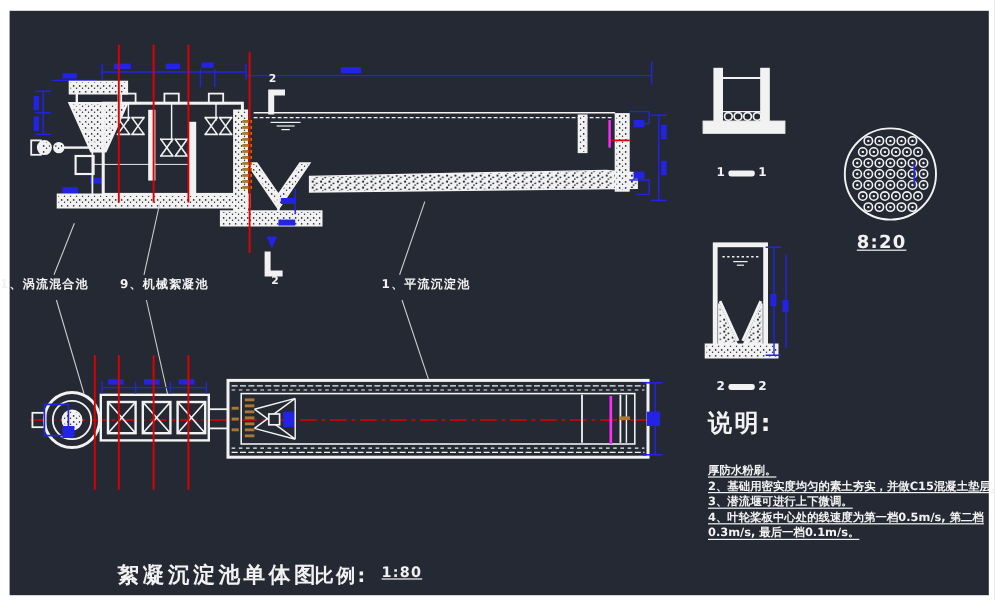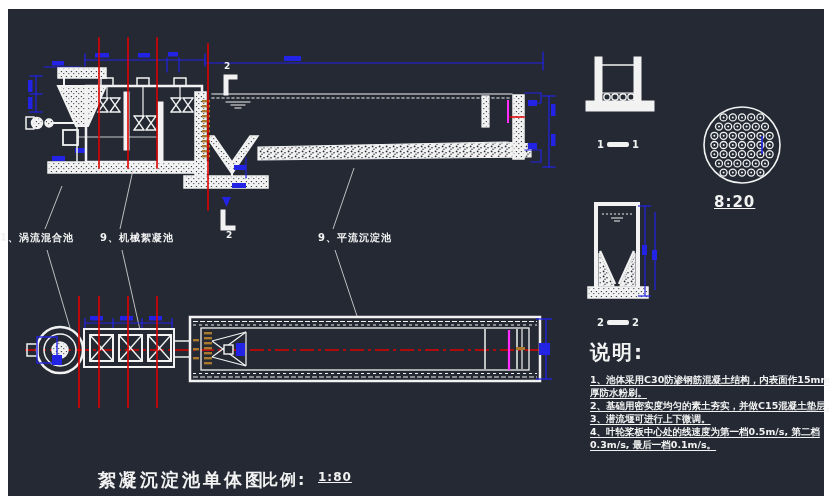--- a/index.html
+++ b/index.html
@@ -389,40 +389,39 @@
       <line x1="638" y1="206" x2="651" y2="206"></line>
           <line x1="638" y1="296" x2="651" y2="296"></line>
       <rect x="642" y="245" width="5" height="10" fill="#2323e6" stroke="none"></rect>
       <rect x="652" y="250" width="5" height="10" fill="#2323e6" stroke="none"></rect>
     </g>
   </g>
 </svg>
 
 <div class="t partlabel" style="left:0;top:232px;">1、涡流混合池</div>
 <div class="t partlabel" style="left:100px;top:232px;">9、机械絮凝池</div>
-<div class="t partlabel" style="left:318px;top:232px;">9、平流沉淀池</div>
+<div class="t partlabel" style="left:318px;top:232px;">1、平流沉淀池</div>
 
 <div class="t flagnum" style="left:224px;top:62px;">2</div>
 <div class="t flagnum" style="left:226px;top:231px;">2</div>
 
 <div class="t seclabel" style="left:597px;top:139px;">
   <span>1</span>
       <span class="secbar"></span>
       <span>1</span>
 </div>
 <div class="t seclabel" style="left:597px;top:317px;">
   <span>2</span>
       <span class="secbar"></span>
       <span>2</span>
 </div>
 
 <div class="t detailscale" style="left:714px;top:194px;">8:20</div>
 
 <div class="t notes-heading" style="left:590px;top:341px;">说明:</div>
-<div class="t noteline" style="left:590px;top:375px;">1、池体采用C30防渗钢筋混凝土结构，内表面作15mm</div>
 <div class="t noteline" style="left:590px;top:388px;">厚防水粉刷。</div>
 <div class="t noteline" style="left:590px;top:401px;">2、基础用密实度均匀的素土夯实，并做C15混凝土垫层。</div>
 <div class="t noteline" style="left:590px;top:414px;">3、潜流堰可进行上下微调。</div>
 <div class="t noteline" style="left:590px;top:427px;">4、叶轮桨板中心处的线速度为第一档0.5m/s, 第二档</div>
 <div class="t noteline" style="left:590px;top:440px;">0.3m/s, 最后一档0.1m/s。</div>
 
 <div class="t maintitle" style="left:98px;top:470px;">絮凝沉淀池单体图</div>
 <div class="t scalelabel" style="left:262px;top:471px;">比例:</div>
 <div class="t scalevalue" style="left:318px;top:471px;">1:80</div>
 

